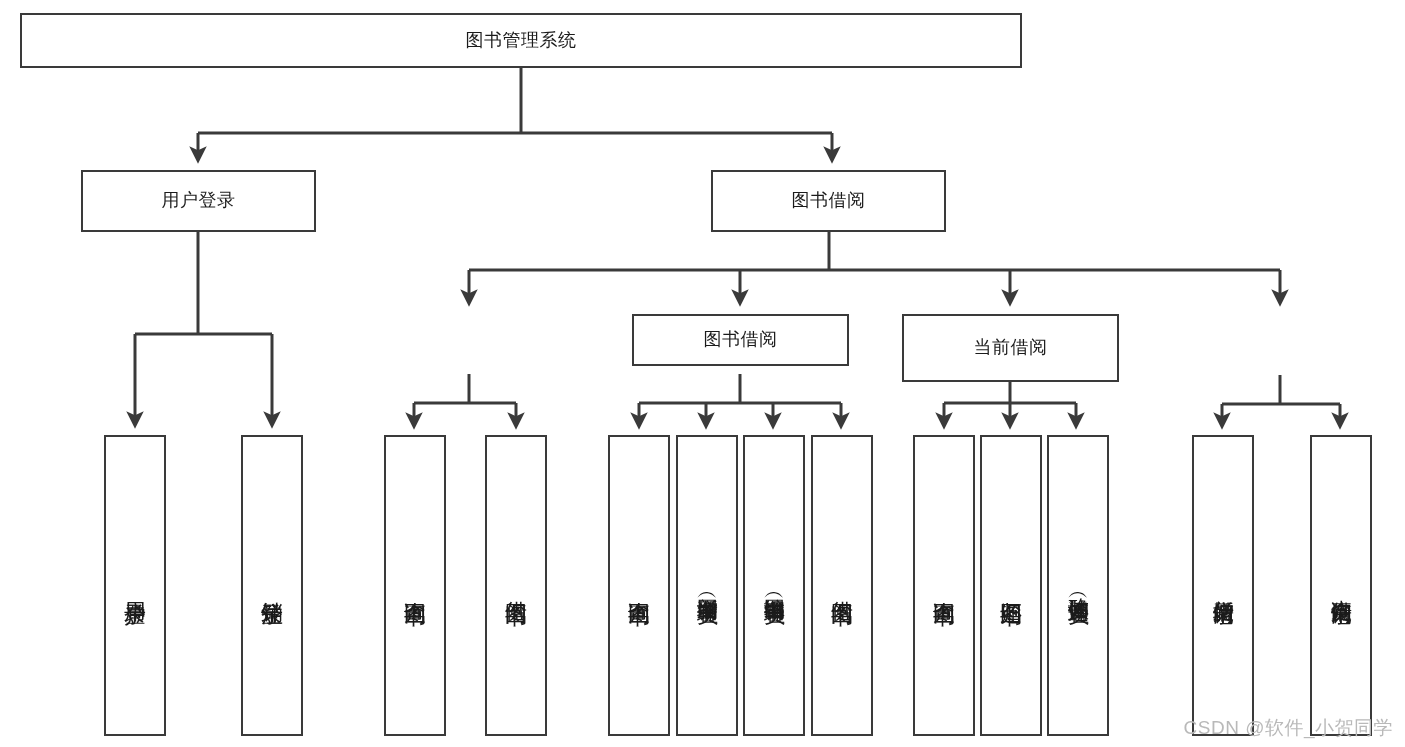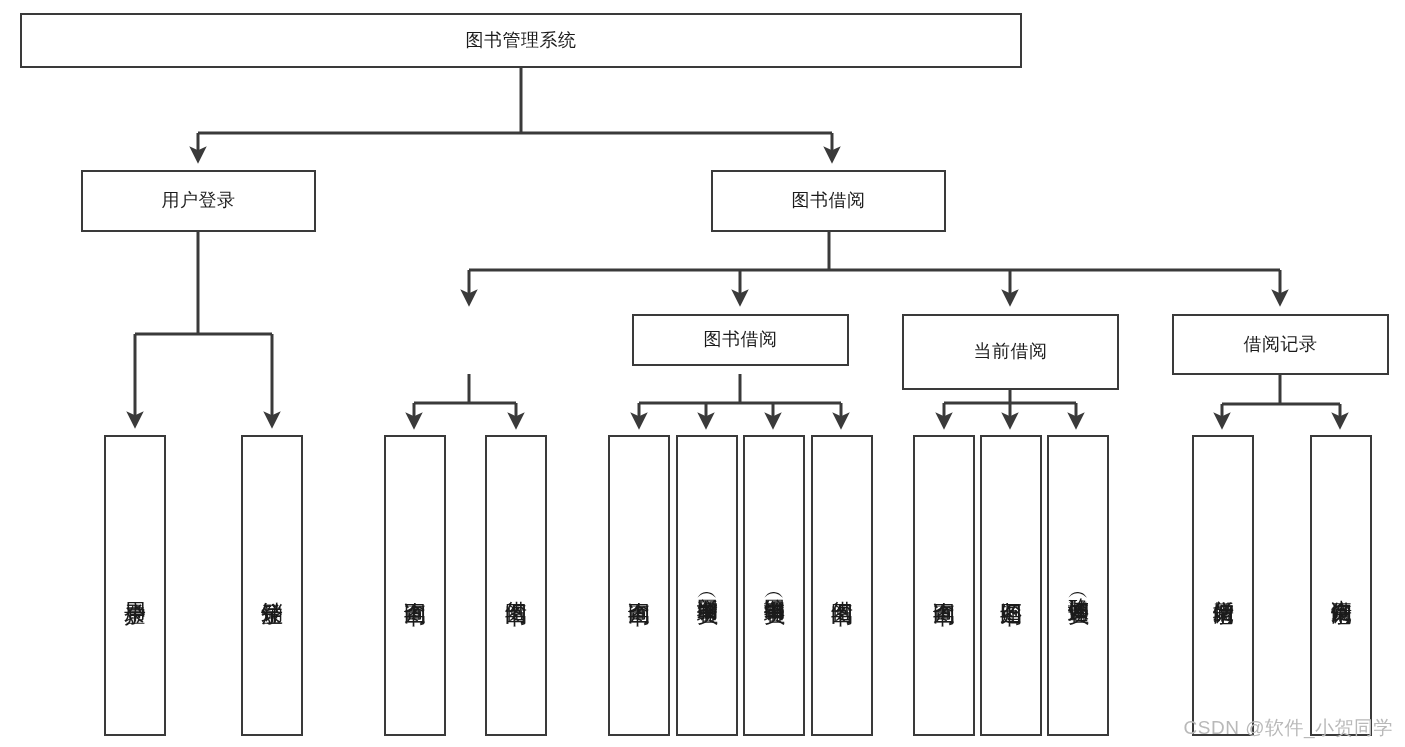--- a/index.html
+++ b/index.html
@@ -142,27 +142,24 @@
 
   <div class="node level-1" style="left:711px; top:170px; width:235px; height:62px;">
     <span class="label">图书借阅</span>
   </div>
 
 
   <div class="node level-2" style="left:632px; top:314px; width:217px; height:52px;">
     <span class="label">图书借阅</span>
   </div>
 
-  <div class="node level-2" style="left:902px; top:314px; width:217px; height:76px;">
+  <div class="node level-2" style="left:902px; top:314px; width:217px; height:68px;">
     <span class="label">当前借阅</span>
   </div>
 
-  <div class="node level-2" style="left:1172px; top:314px; width:217px; height:61px;">
-    <span class="label">借阅记录</span>
-  </div>
 
   <div class="node leaf" style="left:104px; top:435px; width:62px; height:301px;">
     <span class="label">用户登录</span>
   </div>
 
   <div class="node leaf" style="left:241px; top:435px; width:62px; height:301px;">
     <span class="label">注销登录</span>
   </div>
 
   <div class="node leaf" style="left:384px; top:435px; width:62px; height:301px;">

